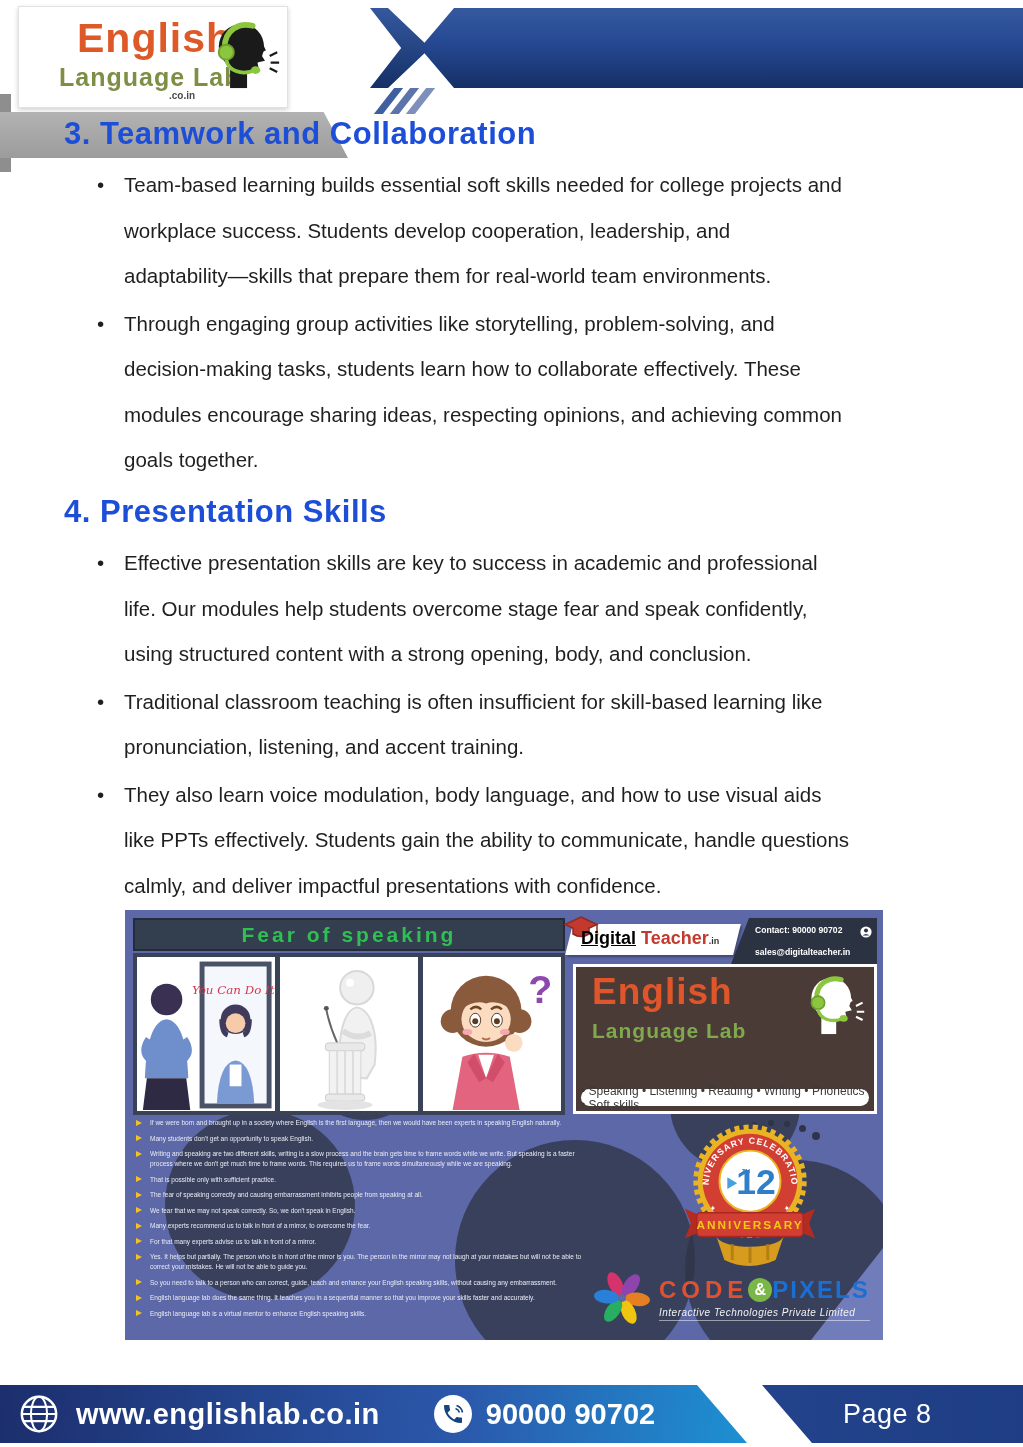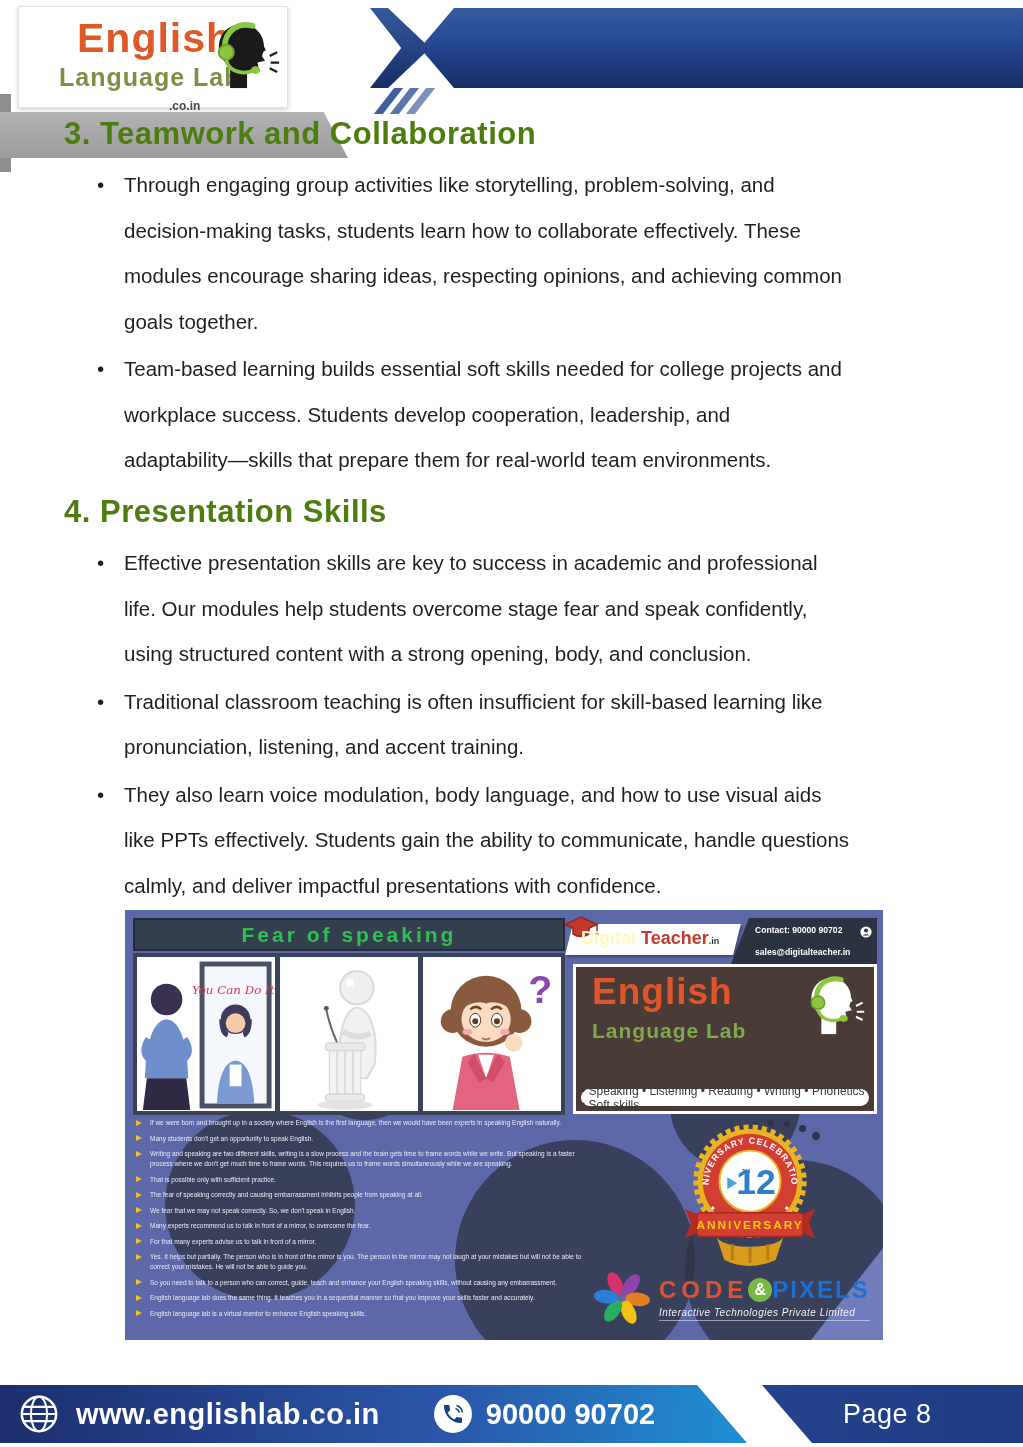--- a/index.html
+++ b/index.html
@@ -4,40 +4,40 @@
 <style>
   html,body{margin:0;padding:0;background:#e8e8e8;}
   .page{position:relative;width:1023px;height:1447px;background:#ffffff;margin:0 auto;
         font-family:"Liberation Sans",sans-serif;overflow:hidden;}
 
   
   .logo-box{position:absolute;left:18px;top:6px;width:268px;height:100px;background:#fff;
             border:1px solid #e2e2e2;box-shadow:0 2px 5px rgba(0,0,0,.18);}
   .logo-english{position:absolute;left:58px;top:8px;font-size:41px;font-weight:bold;color:#dd5a28;letter-spacing:1px;}
   .logo-lab{position:absolute;left:40px;top:56px;font-size:25px;font-weight:bold;color:#7e8e44;letter-spacing:1px;}
-  .logo-tld{position:absolute;left:150px;top:92px;font-size:12px;color:#4a4a4a;font-weight:bold;}
+  .logo-tld{position:absolute;left:150px;top:83px;font-size:10px;color:#4a4a4a;font-weight:bold;}
   .logo-head{position:absolute;right:6px;top:10px;}
 
   .top-banner{position:absolute;left:420px;right:0;top:8px;height:80px;
               background:linear-gradient(180deg,#35599f 0%,#274a94 40%,#153067 100%);
               clip-path:polygon(34px 0,100% 0,100% 100%,34px 100%,0 50%);}
   .banner-arrow{position:absolute;left:370px;top:8px;width:60px;height:80px;
               background:linear-gradient(180deg,#35599f,#153067);
               clip-path:polygon(0 0,30% 0,100% 50%,30% 100%,0 100%,52% 50%);}
   .banner-stripe{position:absolute;width:9px;height:26px;transform:skewX(-38deg);}
   .bs1{left:384px;top:88px;background:#3f5f9f;}
   .bs2{left:400px;top:88px;background:#5c74a9;}
   .bs3{left:416px;top:88px;background:#7d90bb;}
 
   
   .left-strip{position:absolute;left:0;top:94px;width:11px;height:78px;background:#8e8e8e;}
   .head-band{position:absolute;left:0;top:112px;width:348px;height:46px;
              background:linear-gradient(180deg,#b3b3b3,#9c9c9c);
              clip-path:polygon(0 0,93% 0,100% 100%,0 100%);}
-  .sec-heading{position:absolute;left:64px;font-size:31px;font-weight:bold;color:#4d7c0f;letter-spacing:.5px;}
+  .sec-heading{position:absolute;left:64px;font-size:31px;font-weight:bold;color:#1d4ed8;letter-spacing:.5px;}
   #h3{top:116px;}
   #h4{top:494px;}
   ul.bullets{position:absolute;left:94px;width:880px;margin:0;padding:0;list-style:none;}
   #sec3-list{top:162px;}
   #sec4-list{top:540px;}
   ul.bullets li{position:relative;padding-left:30px;margin-bottom:2px;font-size:20.5px;
                 line-height:45.5px;color:#1f1f1f;white-space:pre-line;}
   ul.bullets li::before{content:"•";position:absolute;left:3px;top:0;color:#1f1f1f;}
 
   
@@ -52,21 +52,21 @@
               font-size:21px;letter-spacing:3px;display:flex;align-items:center;justify-content:center;}
   .panels{position:absolute;left:8px;top:43px;width:432px;height:162px;background:#3a4355;
           display:flex;gap:5px;padding:4px;box-sizing:border-box;}
   .panel{flex:1;background:#fff;position:relative;overflow:hidden;}
   .panel svg{position:absolute;inset:0;width:100%;height:100%;}
 
   .grad-cap{position:absolute;left:438px;top:4px;}
   .dt-band{position:absolute;left:444px;top:14px;width:168px;height:31px;background:#fff;
            transform:skewX(-14deg);box-shadow:2px 2px 3px rgba(0,0,0,.35);}
   .dt-text{position:absolute;left:456px;top:18px;font-size:18px;white-space:nowrap;}
-  .dt-digital{font-weight:bold;color:#fef9c3;}
+  .dt-digital{font-weight:bold;color:#000000;text-decoration:underline;}
   .dt-teacher{color:#c13a2d;font-weight:bold;}
   .dt-tld{font-size:9px;color:#333;font-weight:bold;}
   .contact-bar{position:absolute;left:606px;top:8px;width:146px;height:46px;background:#2b3242;
                clip-path:polygon(18px 0,100% 0,100% 100%,0 100%);color:#fff;font-size:8.6px;
                font-weight:bold;display:flex;flex-direction:column;justify-content:center;gap:12px;
                padding-left:24px;box-sizing:border-box;}
   .contact-icon{position:absolute;right:5px;top:8px;}
 
   .ell-panel{position:absolute;left:448px;top:54px;width:304px;height:150px;background:#4a3b37;
              border:3px solid #fff;box-sizing:border-box;}
@@ -134,27 +134,27 @@
       <path d="M12 44 C14 56 28 60 40 56" fill="none" stroke="#8cc63f" stroke-width="4"></path>
       <ellipse cx="43" cy="55" rx="5" ry="4" fill="#8cc63f"></ellipse>
       <path d="M58 40 l8 -4 M59 47 h9 M58 53 l8 4" stroke="#1a1a1a" stroke-width="2.5" fill="none"></path>
     </svg>
   </div>
 
   <div class="left-strip"></div>
   <div class="head-band"></div>
   <div class="sec-heading" id="h3">3. Teamwork and Collaboration</div>
   <ul class="bullets" id="sec3-list">
+    <li>Team-based learning builds essential soft skills needed for college projects and
+workplace success. Students develop cooperation, leadership, and
+adaptability—skills that prepare them for real-world team environments.</li>
     <li>Through engaging group activities like storytelling, problem-solving, and
 decision-making tasks, students learn how to collaborate effectively. These
 modules encourage sharing ideas, respecting opinions, and achieving common
 goals together.</li>
-    <li>Team-based learning builds essential soft skills needed for college projects and
-workplace success. Students develop cooperation, leadership, and
-adaptability—skills that prepare them for real-world team environments.</li>
   </ul>
 
   <div class="sec-heading" id="h4">4. Presentation Skills</div>
   <ul class="bullets" id="sec4-list">
     <li>Effective presentation skills are key to success in academic and professional
 life. Our modules help students overcome stage fear and speak confidently,
 using structured content with a strong opening, body, and conclusion.</li>
     <li>Traditional classroom teaching is often insufficient for skill-based learning like
 pronunciation, listening, and accent training.</li>
     <li>They also learn voice modulation, body language, and how to use visual aids

